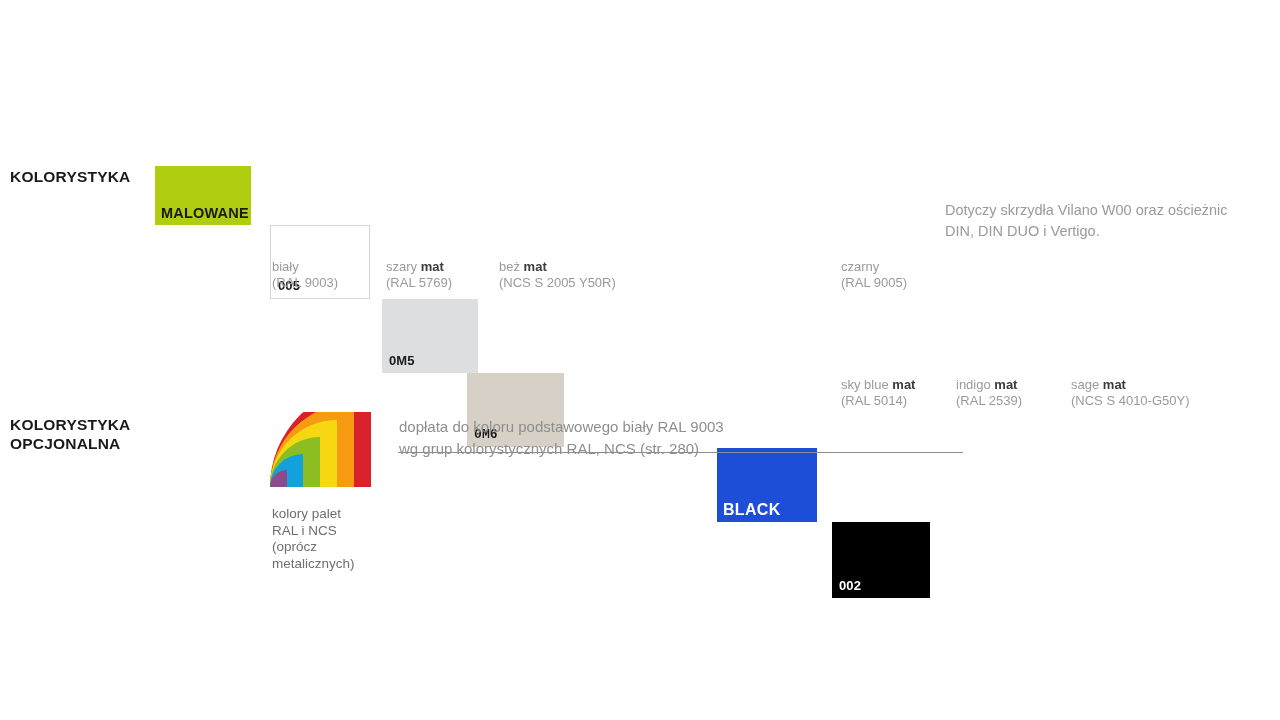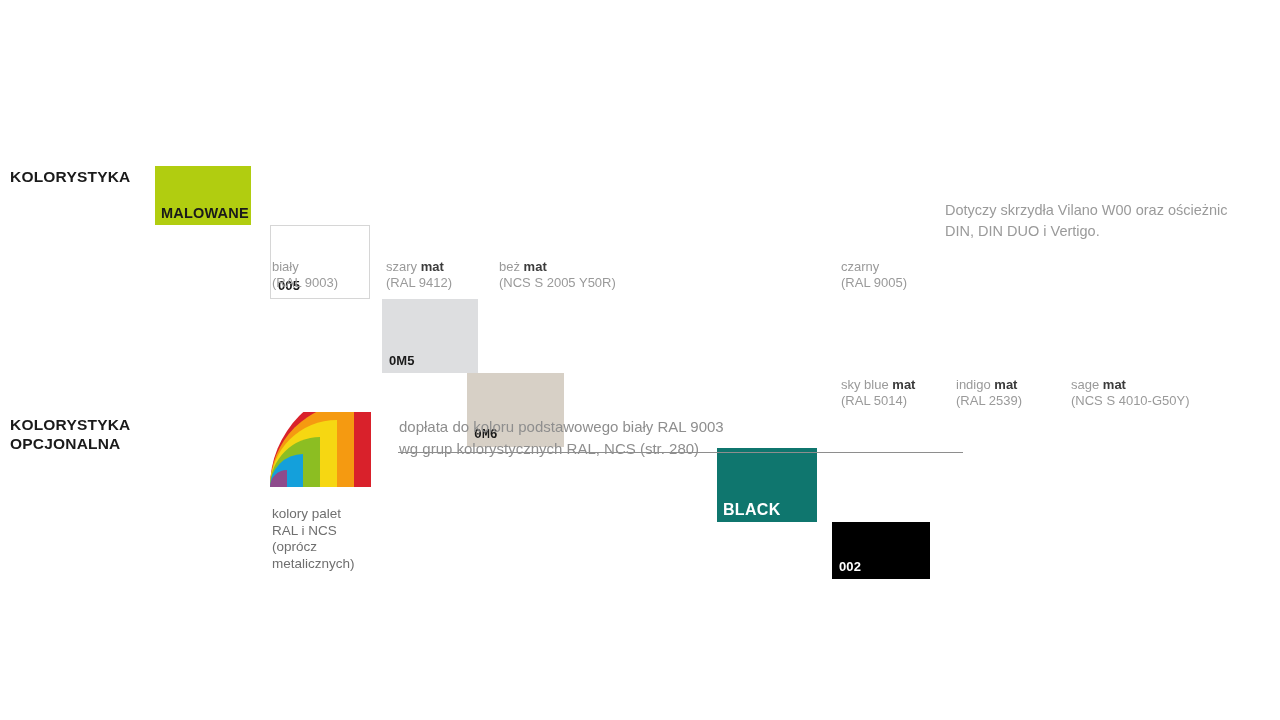--- a/index.html
+++ b/index.html
@@ -64,21 +64,21 @@
     left: 6px;
     bottom: 4px;
     font-size: 14.5px;
     font-weight: bold;
     color: #1a1a1a;
     letter-spacing: 0.2px;
   }
 
   
   .black-tile {
-    background: #0f766e;
+    background: #1d4ed8;
     position: relative;
   }
   .black-tile-label {
     position: absolute;
     left: 6px;
     bottom: 3px;
     font-size: 16px;
     font-weight: bold;
     color: #ffffff;
     letter-spacing: 0.3px;
@@ -131,37 +131,37 @@
   <span>biały</span>
   <span class="line2">(RAL 9003)</span>
 </div>
 
 <div class="abs swatch" style="left:382px; top:166px; width:96px; height:74px; background:#dddee0;">
   <span class="swatch-code code-dark">0M5</span>
 </div>
 <div class="abs caption" style="left:386px; top:243px;">
   <span>szary</span>
   <b>mat</b>
-  <span class="line2">(RAL 9412)</span>
+  <span class="line2">(RAL 5769)</span>
 </div>
 
 <div class="abs swatch" style="left:467px; top:166px; width:97px; height:74px; background:#d7d0c6;font-family:Liberation Mono, monospace;">
   <span class="swatch-code code-dark">0M6</span>
 </div>
 <div class="abs caption" style="left:499px; top:243px;">
   <span>beż</span>
   <b>mat</b>
   <span class="line2">(NCS S 2005 Y50R)</span>
 </div>
 
 <div class="abs black-tile" style="left:717px; top:167px; width:100px; height:74px;">
   <span class="black-tile-label">BLACK</span>
 </div>
 
-<div class="abs swatch" style="left:832px; top:167px; width:98px; height:57px; background:#000000;">
+<div class="abs swatch" style="left:832px; top:167px; width:98px; height:76px; background:#000000;">
   <span class="swatch-code code-light">002</span>
 </div>
 <div class="abs caption" style="left:841px; top:243px;">
   <span>czarny</span>
   <span class="line2">(RAL 9005)</span>
 </div>
 
 <div class="abs side-note" style="left:945px; top:200px; width:340px;">Dotyczy skrzydła Vilano W00 oraz ościeżnic
 DIN, DIN DUO i Vertigo.</div>
 

